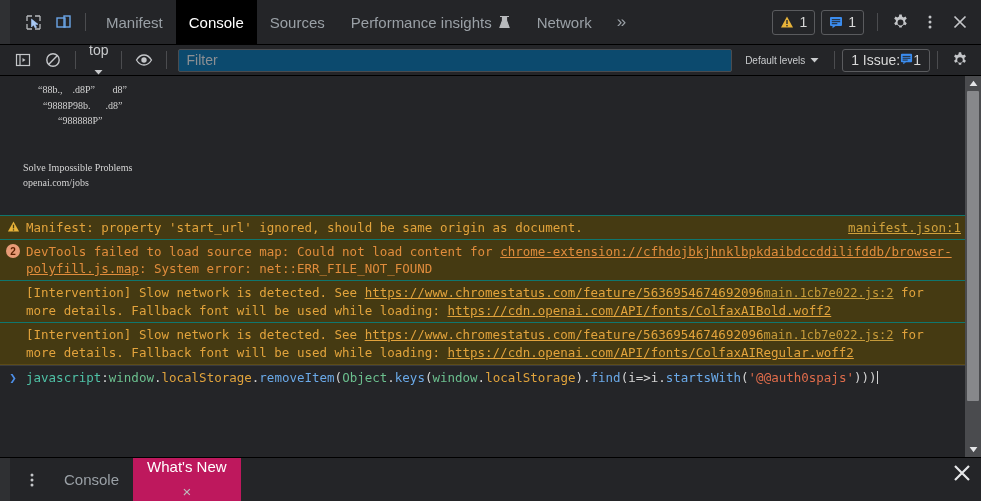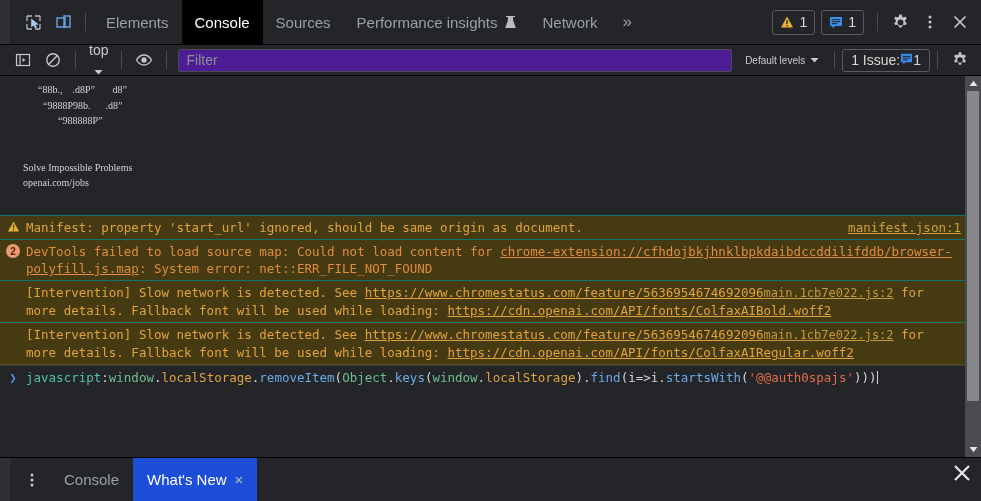--- a/index.html
+++ b/index.html
@@ -58,21 +58,21 @@
   }
   .ctx-select {
     display: flex; align-items: center; gap: 5px;
     color: #c9cbcd; font-size: 14px; padding: 0 6px;
     cursor: pointer;
     flex-direction: column;
   }
   .filter-input {
     flex: 1;
     height: 23px;
-    background: #4c1d95;
+    background: #0c4a6e;
     border: 1px solid #4b4c4f;
     border-radius: 2px;
     color: #d0d0d0;
     font-size: 14px;
     font-family: "Liberation Sans", sans-serif;
     padding: 0 7px;
     margin: 0 5px 0 4px;
     outline: none;
   }
   .filter-input::placeholder { color: #8c8f93; }
@@ -181,21 +181,21 @@
     display: flex; align-items: stretch;
     border-top: 1px solid #000;
     position: relative;
   }
   .drawer-menu { display: flex; align-items: center; padding: 0 10px 0 14px; cursor: pointer; }
   .dtab {
     display: flex; align-items: center; gap: 8px;
     padding: 0 14px; font-size: 15px; color: #9aa0a6; cursor: pointer;
     white-space: nowrap;
   }
-  .dtab.active { background: #1d4ed8; color: #fff; }
+  .dtab.active { background: #be185d; color: #fff; flex-direction: column; }
   .dtab .x { font-size: 15px; color: #bdbdbd; }
   .watermark {
     margin-left: auto; display: flex; align-items: center;
     color: #9b9da0; font-size: 13px; padding-right: 30px;
     font-family: "Liberation Sans", sans-serif;
   }
   .wm-close { position: absolute; right: 8px; top: 4px; cursor: pointer; }
 
   .left-rail { width: 10px; background: #2f3033; }
 </style>
@@ -217,21 +217,21 @@
         <svg width="17" height="17" viewBox="0 0 17 17">
           <rect x="2" y="4" width="8" height="9" stroke="#6ba5e7" stroke-width="1.4" fill="none"></rect>
           <rect x="9" y="2" width="6" height="11" stroke="#6ba5e7" stroke-width="1.4" fill="none"></rect>
         </svg>
       </div>
       <div class="vsep"></div>
     </div>
 
     <div class="panel-tabs">
       <div class="ptab">
-        <span>Elements</span>
+        <span>Manifest</span>
       </div>
       <div class="ptab active">
         <span>Console</span>
       </div>
       <div class="ptab">
         <span>Sources</span>
       </div>
       <div class="ptab">
         <span>Performance insights</span>
         <span class="beaker">

